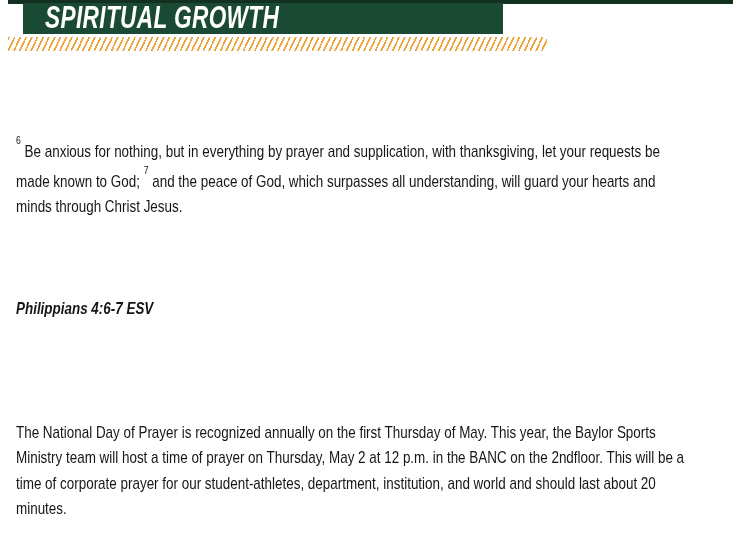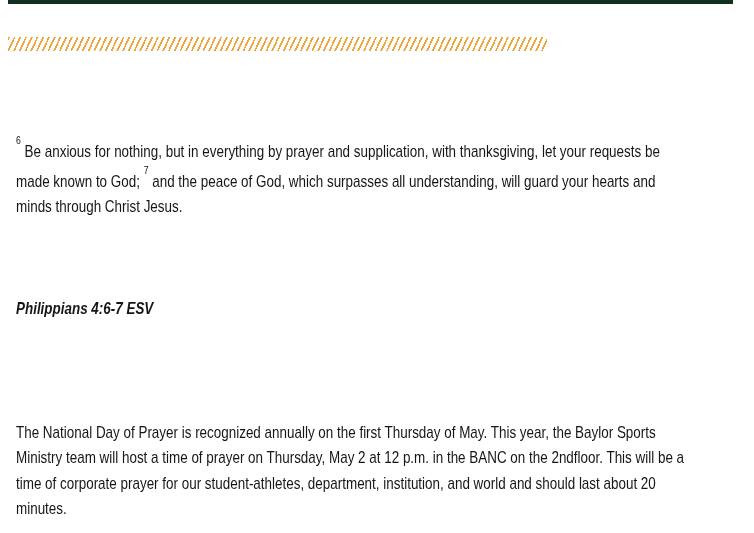--- a/index.html
+++ b/index.html
@@ -73,20 +73,23 @@
     font-weight: bold;
     font-style: italic;
   }
 </style>
 </head>
 <body>
 
 <div class="page">
 
   <div class="hdr-top-strip"></div>
+  <div class="hdr-banner">
+    <span class="hdr-title">SPIRITUAL GROWTH</span>
+  </div>
   <div class="hdr-gold-stripe"></div>
 
   <div class="body-copy">
 
     <p class="p-scripture"><sup class="verse-marker">6</sup><span> Be anxious for nothing, but in everything by prayer and supplication, with thanksgiving, let your requests be
 made known to God; </span><sup class="verse-marker">7</sup><span> and the peace of God, which surpasses all understanding, will guard your hearts and
 minds through Christ Jesus.</span></p>
 
     <p class="scripture-ref">Philippians 4:6-7 ESV</p>
 

